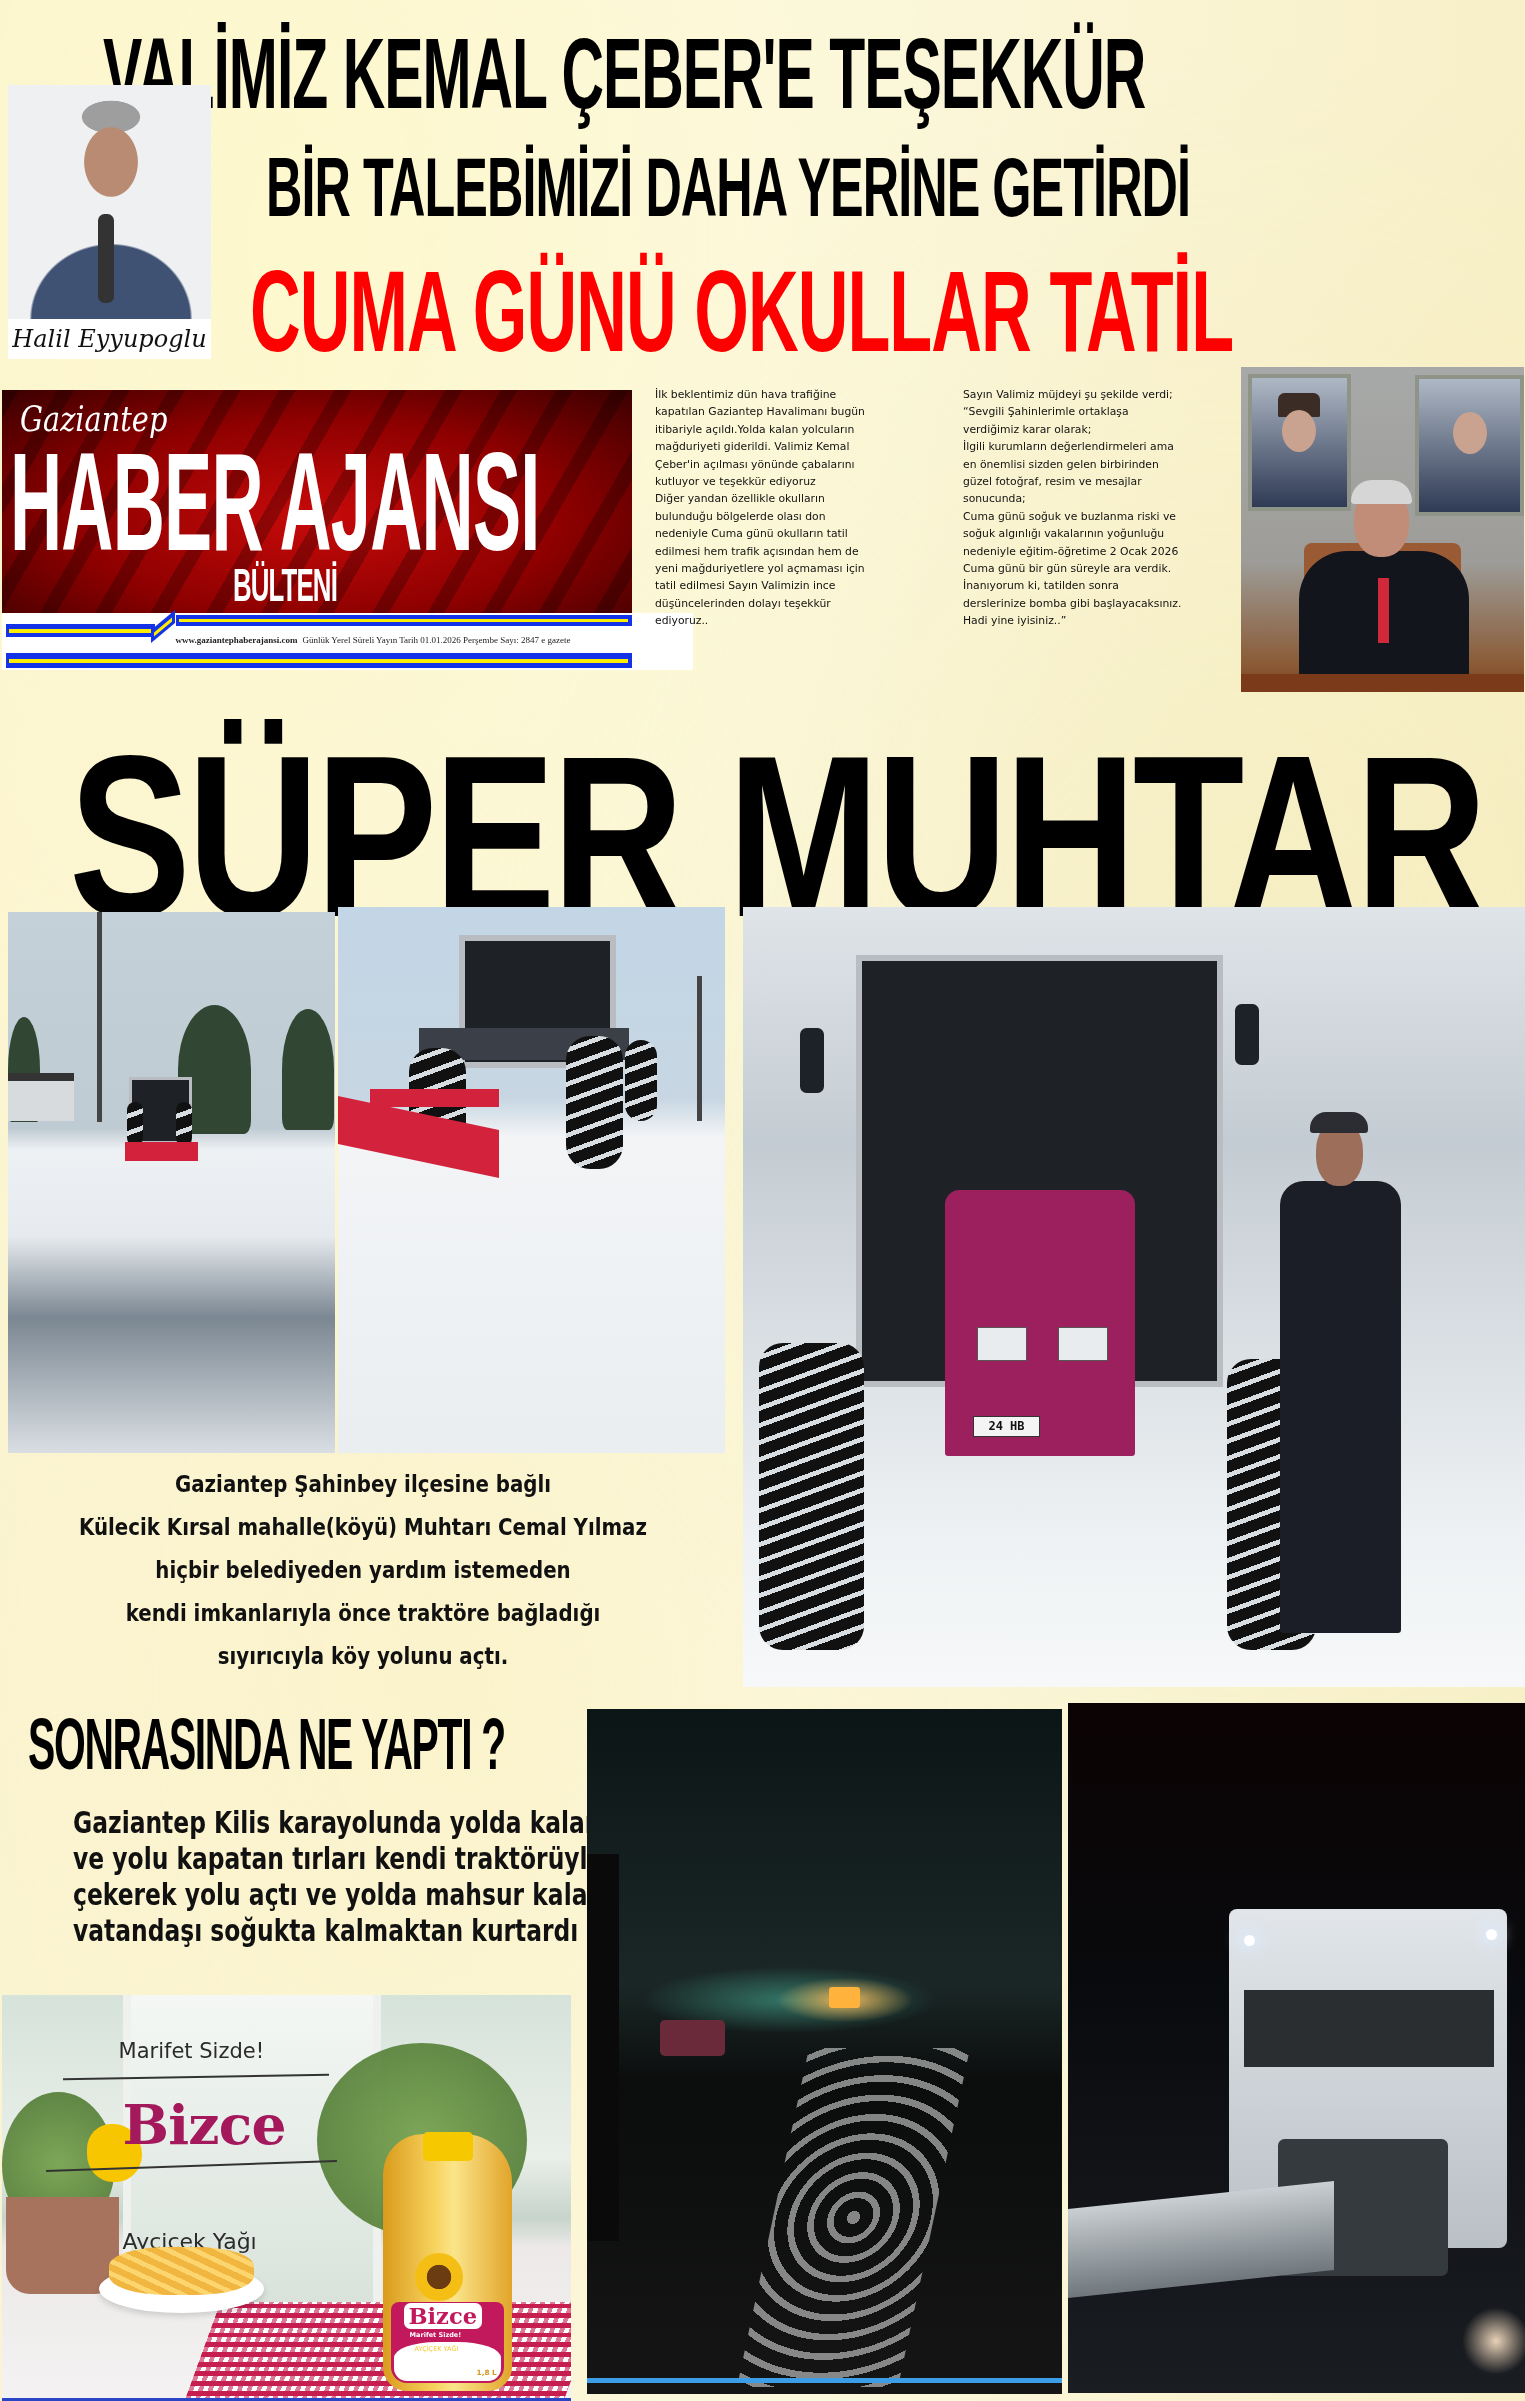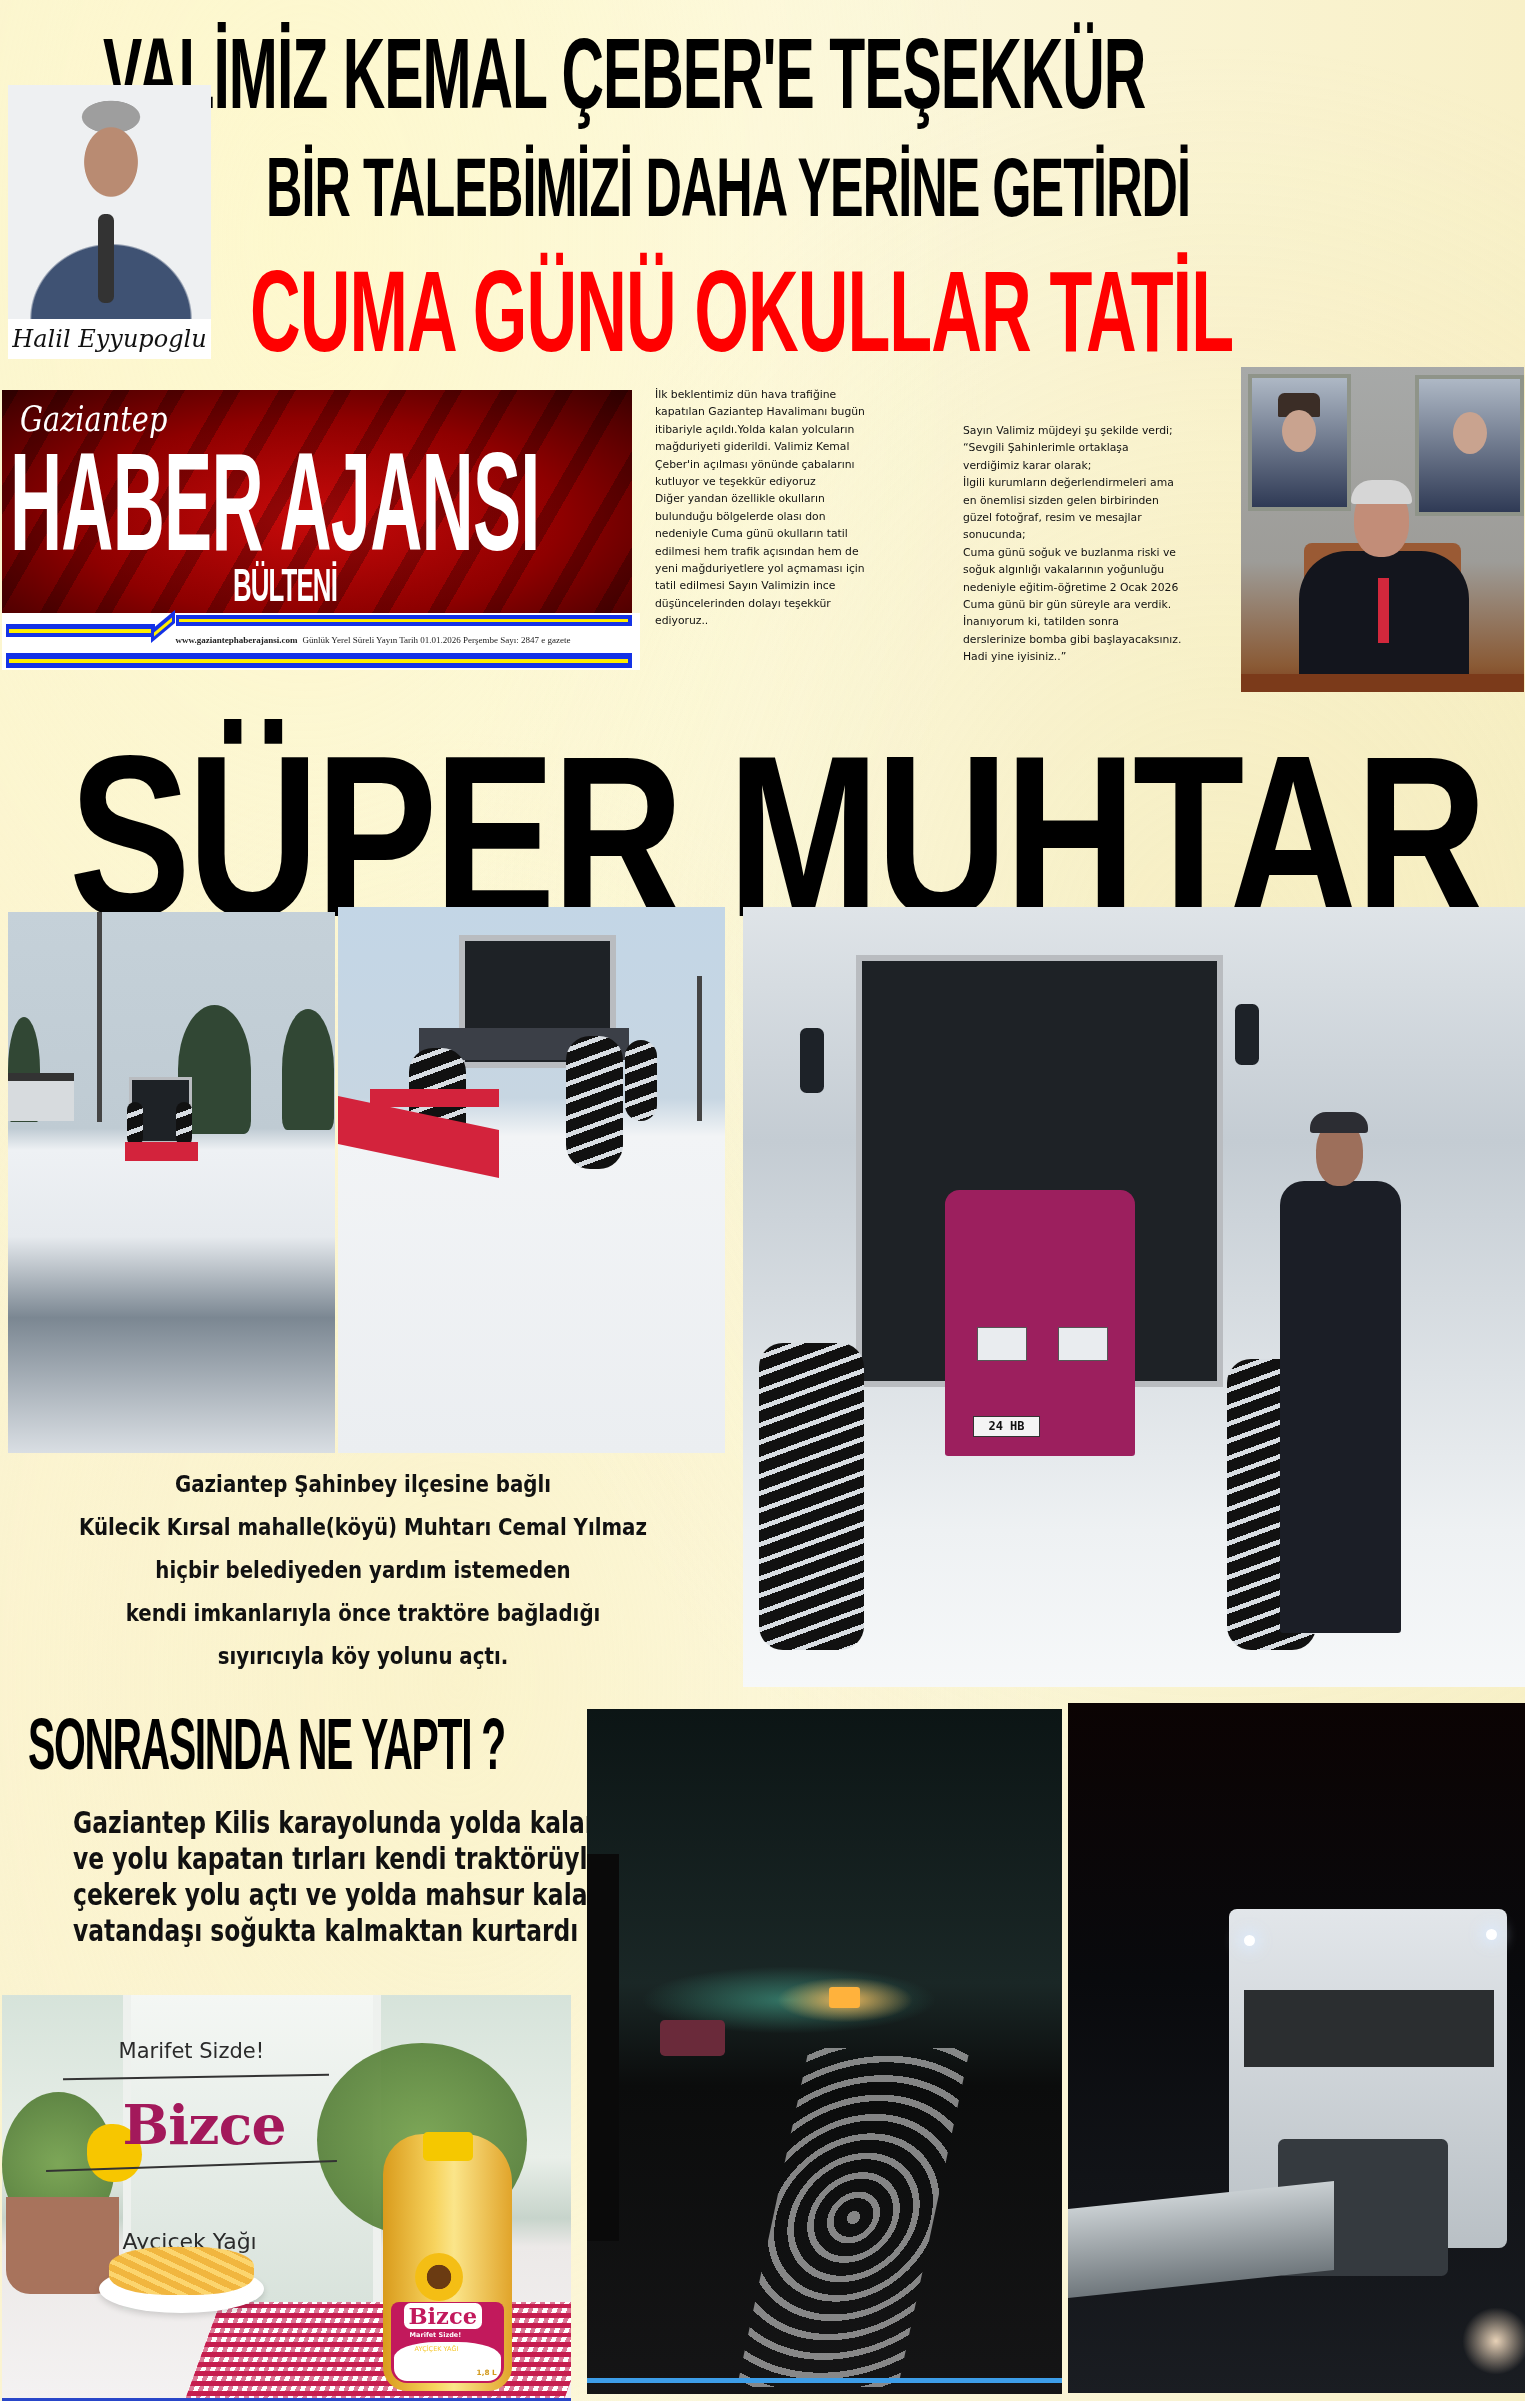--- a/index.html
+++ b/index.html
@@ -48,30 +48,30 @@
       background:
         repeating-linear-gradient(120deg, rgba(0,0,0,0.25) 0 14.5px, transparent 14.5px 48px),
         radial-gradient(ellipse at 50% 55%, #c80a0a 0%, #8e0000 55%, #3a0000 100%);
       overflow: hidden;
       margin-top: 11px;
     }
     .masthead .city { position: absolute; left: 18px; top: 8px; font-family: "DejaVu Serif", serif; font-style: italic; font-size: 36px; color: #fff; transform: scaleX(0.8); transform-origin: left top; }
     .masthead .brand { position: absolute; left: 8px; top: 42px; font-size: 139px; color: #fff; transform: scaleX(0.52); }
     .masthead .sub { position: absolute; left: 231px; top: 171px; font-size: 47px; color: #fff; transform: scaleX(0.55); }
 
-    .rule-block { left: 1.6px; top: 613px; width: 638px; height: 57px; background: #fff; }
+    .rule-block { left: 1.6px; top: 613px; width: 691px; height: 57px; background: #fff; }
     .rule { position: absolute; background: #1432e6; }
     .rule .y { position: absolute; left: 3.2px; right: 3.2px; top: 40%; height: 30%; background: #ffee00; }
     .tagline { position: absolute; left: 174px; top: 22px; font-family: "Liberation Serif", serif; font-size: 9px; color: #222; white-space: nowrap; }
     .tagline b { font-weight: 700; margin-right: 4.8px; }
 
     
     .col { font-family: "DejaVu Sans", sans-serif; font-size: 10.8px; line-height: 17.4px; color: #111; white-space: pre-line; }
     .col1 { left: 655px; top: 386px; width: 278px; }
-    .col2 { left: 963px; top: 386px; width: 274px; margin-top: 36px; }
+    .col2 { left: 963px; top: 386px; width: 274px; }
 
     .governor { left: 1241px; top: 367px; width: 283px; height: 325px; overflow: hidden;
       background: linear-gradient(180deg, #a7a9a8 0%, #9d9c98 60%, #8a5a35 92%, #7a3c1c 100%); }
     .frame { position: absolute; border: 4px solid #8f9489; background: linear-gradient(180deg, #aeb8c5, #2f3a55); }
     .frame .face { position: absolute; left: 50%; top: 25%; width: 34px; height: 42px; margin-left: -17px; border-radius: 50%; background: #c9a38f; }
     .frame .hat { position: absolute; left: 50%; top: 12%; width: 42px; height: 24px; margin-left: -21px; background: #3b2d26; border-radius: 6.5px 6.5px 1.6px 1.6px; }
     .gov-chair { position: absolute; left: 63px; top: 176px; width: 157px; height: 145px; background: #9a5a34; border-radius: 8px; }
     .gov-body { position: absolute; left: 58px; top: 184px; width: 170px; height: 137px; background: #13151d; border-radius: 48px 48px 0 0; }
     .gov-head { position: absolute; left: 113px; top: 119px; width: 55px; height: 71px; background: #c28d78; border-radius: 45%; }
     .gov-hair { position: absolute; left: 110px; top: 113px; width: 61px; height: 24px; background: #d6d6d6; border-radius: 32px 32px 4.8px 4.8px; }

